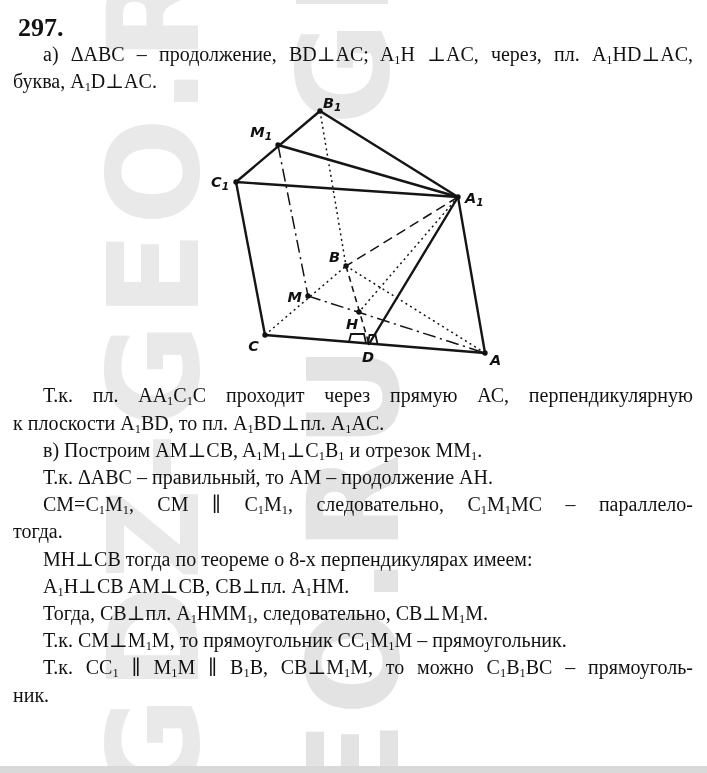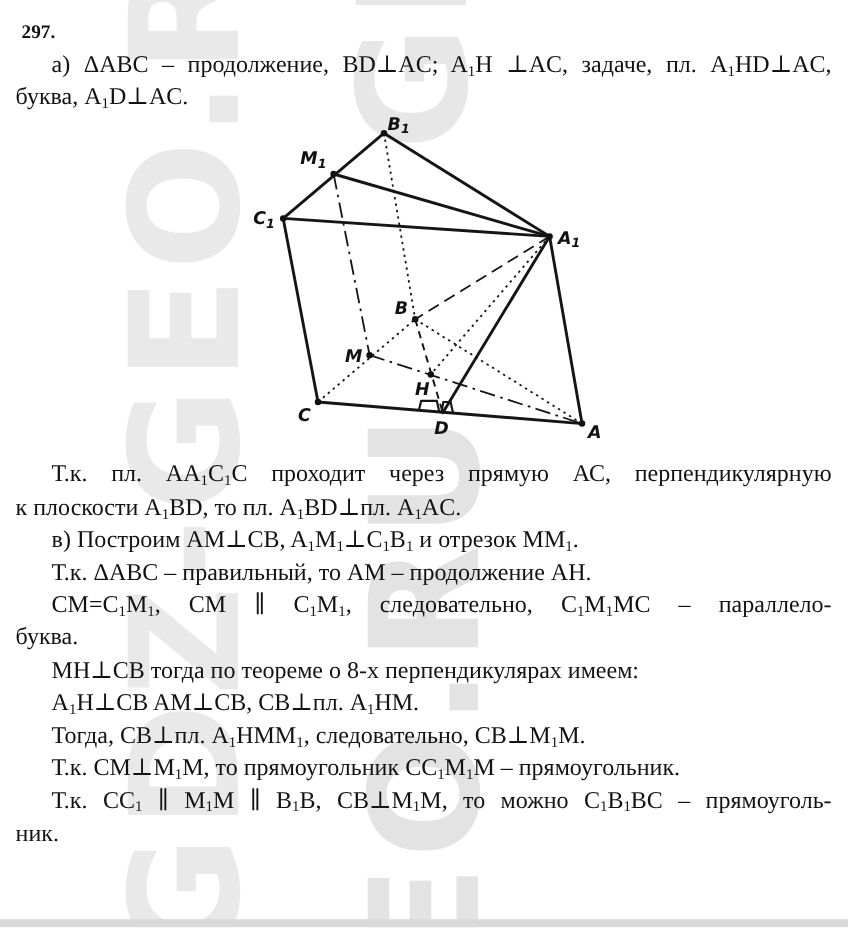--- a/index.html
+++ b/index.html
@@ -8,21 +8,21 @@
   
   .wm{position:absolute;font-family:"DejaVu Sans",sans-serif;font-weight:700;font-size:126px;
       letter-spacing:6px;white-space:nowrap;transform:rotate(-90deg);text-align:center;
       z-index:1;line-height:126px;height:126px;user-select:none;}
   .wm1{width:820px;left:-255px;top:327px;color:#e9e9e9;}
   .wm2{width:820px;left:-55px;top:817px;color:#e3e3e3;}
   .wm3{width:820px;left:-65px;top:-348px;color:#e7e7e7;}
   .bottom-edge{position:absolute;left:0;bottom:0;width:707px;height:7px;background:#d9d9d9;z-index:3;}
   
   .doc{position:absolute;left:13px;top:0;width:680px;z-index:2;font-size:20px;line-height:27.2px;}
-  .problem-number{margin:14px 0 0 5px;font-weight:bold;font-size:16px;line-height:27px;}
+  .problem-number{margin:14px 0 0 5px;font-weight:bold;font-size:26px;line-height:27px;}
   .para{text-align:justify;text-indent:30px;margin:0;}
   .para.multi{text-align-last:justify;}
   .para .tail{display:inline-block;text-indent:0;}
   .plain{font-style:normal;}
   .math{}
   sub{font-size:0.62em;line-height:0;vertical-align:-0.25em;}
   
   .figure{position:relative;height:287px;}
   .figure svg{position:absolute;left:159px;top:0;overflow:visible;}
   .e-solid{stroke:#151515;stroke-width:2.4;stroke-linecap:round;fill:none;}
@@ -40,21 +40,21 @@
 <body>
 
 <div class="page">
   <div class="wm wm1">GDZ-GEO.RU</div>
   <div class="wm wm2">GDZ-GEO.RU</div>
   <div class="wm wm3">GDZ-GEO.RU</div>
 
   <div class="doc">
     <div class="problem-number">297.</div>
     <div id="paras-top">
-        <div class="para multi"><span class="plain">а) </span><span class="math">ΔABC</span><span class="plain"> – продолжение, </span><span class="math">BD⊥AC; A<sub>1</sub>H ⊥AC,</span><span class="plain"> задаче, пл. </span><span class="math">A<sub>1</sub>HD⊥AC,</span><br><span class="tail"><span class="plain">буква, </span><span class="math">A<sub>1</sub>D⊥AC.</span></span></div>
+        <div class="para multi"><span class="plain">а) </span><span class="math">ΔABC</span><span class="plain"> – продолжение, </span><span class="math">BD⊥AC; A<sub>1</sub>H ⊥AC,</span><span class="plain"> через, пл. </span><span class="math">A<sub>1</sub>HD⊥AC,</span><br><span class="tail"><span class="plain">буква, </span><span class="math">A<sub>1</sub>D⊥AC.</span></span></div>
       </div>
     <div class="figure">
       <svg id="figure-svg" width="360" height="287" viewBox="0 0 360 287">
           <line x1="64" y1="87" x2="148" y2="16" class="e-solid"></line>
           <line x1="148" y1="16" x2="286" y2="102" class="e-solid"></line>
           <line x1="106" y1="50" x2="286" y2="102" class="e-solid"></line>
           <line x1="64" y1="87" x2="286" y2="102" class="e-solid"></line>
           <line x1="64" y1="87" x2="93" y2="240" class="e-solid"></line>
           <line x1="93" y1="240" x2="313" y2="258" class="e-solid"></line>
           <line x1="313" y1="258" x2="286" y2="102" class="e-solid"></line>
@@ -87,21 +87,21 @@
           <text x="87" y="256" text-anchor="end" class="vlabel"><tspan>C</tspan></text>
           <text x="196" y="267" text-anchor="middle" class="vlabel"><tspan>D</tspan></text>
           <circle cx="313" cy="258" r="2.7" class="vdot"></circle>
           <text x="318" y="270" text-anchor="start" class="vlabel"><tspan>A</tspan></text>
         </svg>
     </div>
     <div id="paras-bottom">
         <div class="para multi"><span class="plain">Т.к. пл. </span><span class="math">AA<sub>1</sub>C<sub>1</sub>C</span><span class="plain"> проходит через прямую АС, перпендикулярную</span><br><span class="tail"><span class="plain">к плоскости </span><span class="math">A<sub>1</sub>BD</span><span class="plain">, то пл. </span><span class="math">A<sub>1</sub>BD⊥</span><span class="plain">пл. </span><span class="math">A<sub>1</sub>AC.</span></span></div>
         <div class="para"><span class="plain">в) Построим </span><span class="math">AM⊥CB, A<sub>1</sub>M<sub>1</sub>⊥C<sub>1</sub>B<sub>1</sub></span><span class="plain"> и отрезок </span><span class="math">MM<sub>1</sub>.</span></div>
         <div class="para"><span class="plain">Т.к. </span><span class="math">ΔABC</span><span class="plain"> – правильный, то АМ – продолжение АН.</span></div>
-        <div class="para multi"><span class="math">CM=C<sub>1</sub>M<sub>1</sub>, CM ∥ C<sub>1</sub>M<sub>1</sub>,</span><span class="plain"> следовательно, </span><span class="math">C<sub>1</sub>M<sub>1</sub>MC</span><span class="plain"> – параллело-</span><br><span class="tail"><span class="plain">буква.</span></span></div>
+        <div class="para multi"><span class="math">CM=C<sub>1</sub>M<sub>1</sub>, CM ∥ C<sub>1</sub>M<sub>1</sub>,</span><span class="plain"> следовательно, </span><span class="math">C<sub>1</sub>M<sub>1</sub>MC</span><span class="plain"> – параллело-</span><br><span class="tail"><span class="plain">тогда.</span></span></div>
         <div class="para"><span class="math">MH⊥CB</span><span class="plain"> тогда по теореме о 8-х перпендикулярах имеем:</span></div>
         <div class="para"><span class="math">A<sub>1</sub>H⊥CB AM⊥CB, CB⊥</span><span class="plain">пл. </span><span class="math">A<sub>1</sub>HM.</span></div>
         <div class="para"><span class="plain">Тогда, </span><span class="math">CB⊥</span><span class="plain">пл. </span><span class="math">A<sub>1</sub>HMM<sub>1</sub>,</span><span class="plain"> следовательно, </span><span class="math">CB⊥M<sub>1</sub>M.</span></div>
         <div class="para"><span class="plain">Т.к. </span><span class="math">CM⊥M<sub>1</sub>M,</span><span class="plain"> то прямоугольник </span><span class="math">CC<sub>1</sub>M<sub>1</sub>M</span><span class="plain"> – прямоугольник.</span></div>
         <div class="para multi"><span class="plain">Т.к. </span><span class="math">CC<sub>1</sub> ∥ M<sub>1</sub>M ∥ B<sub>1</sub>B, CB⊥M<sub>1</sub>M,</span><span class="plain"> то можно </span><span class="math">C<sub>1</sub>B<sub>1</sub>BC</span><span class="plain"> – прямоуголь-</span><br><span class="tail"><span class="plain">ник.</span></span></div>
       </div>
   </div>
 
   <div class="bottom-edge"></div>
 </div>

